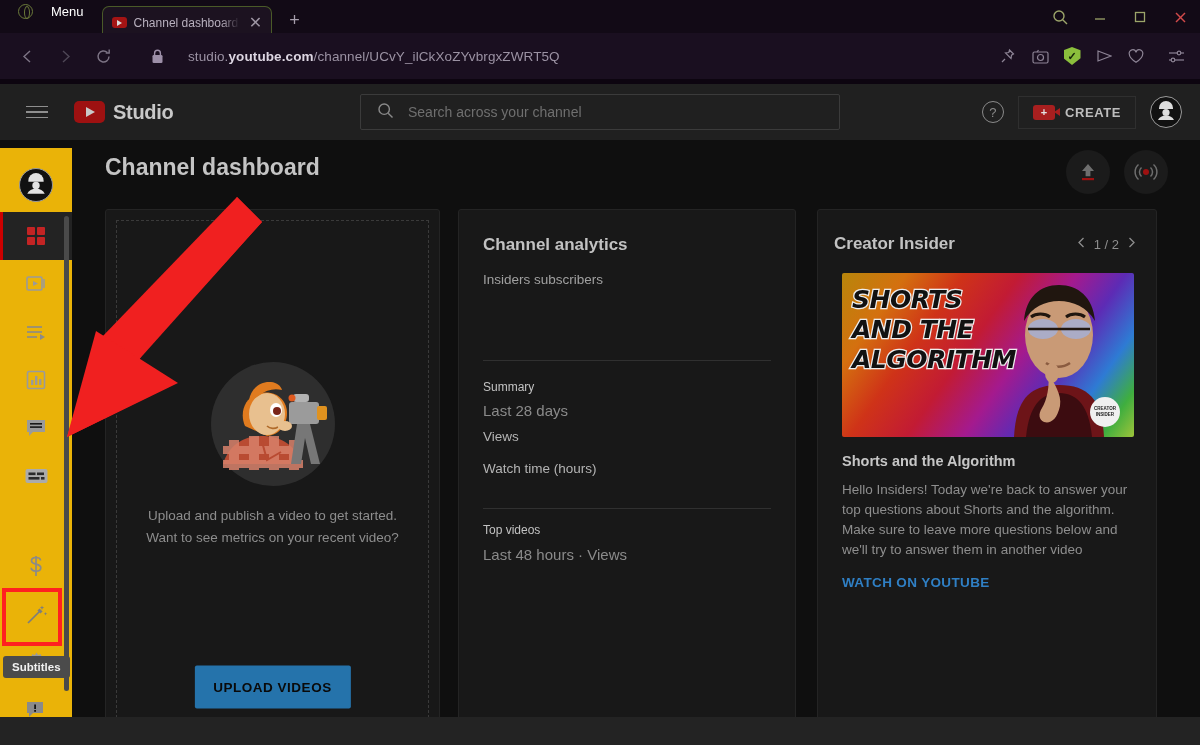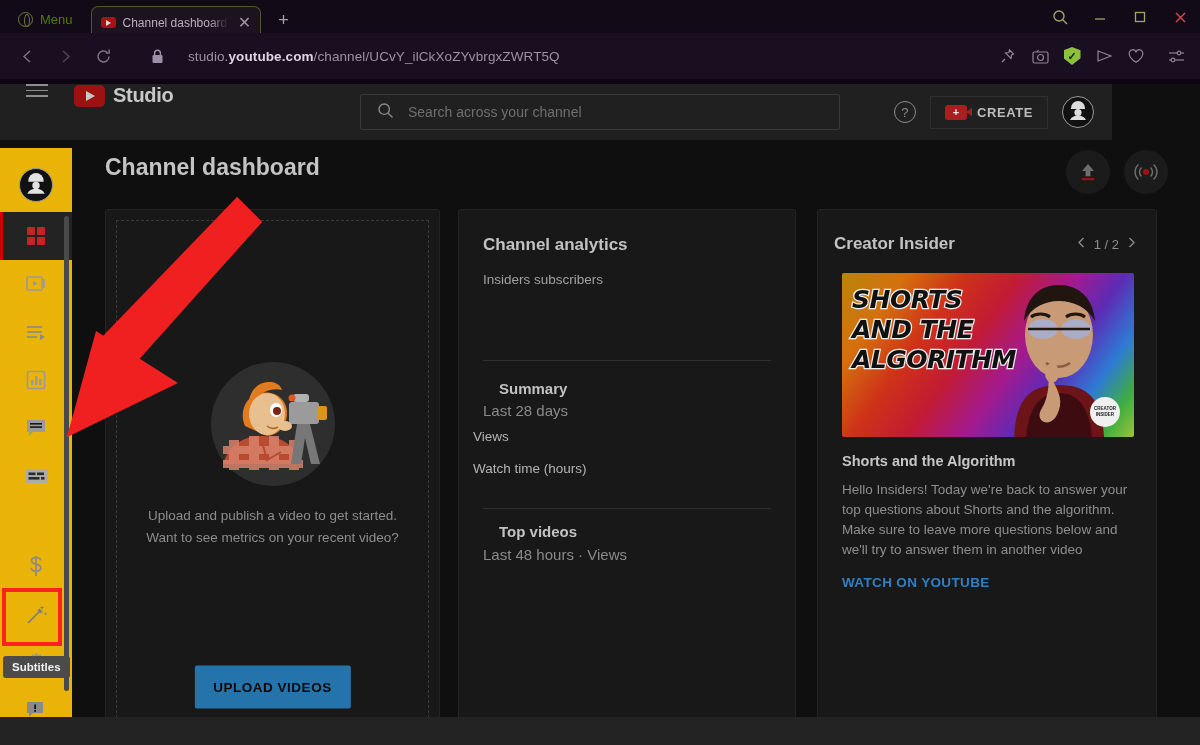--- a/index.html
+++ b/index.html
@@ -11,23 +11,23 @@
   }
   #root { position: relative; width: 1200px; height: 745px; }
 
   
   .browser-tabbar {
     position: absolute; left: 0; top: 0; width: 1200px; height: 38px;
     background: #120a16;
     display: flex; align-items: flex-end;
   }
   .menu-btn {
-    display: flex; align-items: center; gap: 7px;
+    display: flex; gap: 18px;
     height: 30px; margin-left: 12px; margin-bottom: 4px; padding: 0 6px;
-    color: #4d7c0f; font-size: 13px;
+    color: #ffffff; font-size: 13px;
   }
   .opera-o {
     width: 15px; height: 15px; border: 1.6px solid #6b7a3a; border-radius: 50%;
     position: relative;
   }
   .opera-o::after {
     content: ""; position: absolute; left: 4.5px; top: 1px;
     width: 4px; height: 11px; border: 1.4px solid #6b7a3a; border-radius: 50%;
   }
   .tab {
@@ -97,22 +97,22 @@
     display: flex; align-items: center; justify-content: center;
     color: #17270a; font-size: 11px; font-weight: 700;
   }
 
   
   .studio {
     position: absolute; left: 0; top: 84px; width: 1200px; height: 661px;
     background: #0f0f0f;
   }
   .studio-header {
-    position: absolute; left: 0; top: 0; width: 1112px; height: 56px;
-    background: #202020; display: flex; align-items: flex-start;
+    position: absolute; left: 0; top: 0; width: 1200px; height: 56px;
+    background: #202020; display: flex; align-items: center;
   }
   .hamburger { width: 22px; margin-left: 26px; display: flex; flex-direction: column; gap: 4px; }
   .hamburger i { display: block; height: 1.6px; background: #8e8e8e; }
   .logo { display: flex; align-items: center; gap: 8px; margin-left: 26px; }
   .logo-badge {
     width: 31px; height: 22px; background: #9e1111; border-radius: 5px;
     position: relative;
   }
   .logo-badge::after {
     content: ""; position: absolute; left: 12px; top: 6px;
@@ -220,23 +220,23 @@
   .up-btn {
     position: absolute; left: 50%; top: 477px; transform: translate(-50%,-50%);
     background: #2573ab; color: #0a0a0a; font-size: 13.5px; font-weight: 600;
     letter-spacing: .5px; padding: 14px 19px; border-radius: 2px;
   }
 
   .card-analytics { left: 386px; top: 69px; width: 338px; height: 585px; }
   .ca-title { position: absolute; left: 24px; top: 25px; color: #c2c2c2; font-size: 17px; font-weight: 700; }
   .ca-sub { position: absolute; left: 24px; top: 62px; color: #a0a0a0; font-size: 13.5px; }
   .divider { position: absolute; left: 24px; right: 24px; height: 1px; background: #303030; }
-  .ca-h { position: absolute; left: 40px; color: #c2c2c2; font-size: 15px; font-weight: 700; }
+  .ca-h { position: absolute; left: 24px; color: #c2c2c2; font-size: 12px; font-weight: 400; }
   .ca-p { position: absolute; left: 24px; color: #8a8a8a; font-size: 15px; }
-  .ca-metric { position: absolute; left: 14px; color: #b4b4b4; font-size: 13.5px; }
+  .ca-metric { position: absolute; left: 24px; color: #b4b4b4; font-size: 13.5px; }
   .ca-link {
     position: absolute; left: 24px; top: 525px;
     color: #2f7fc4; font-size: 13.5px; font-weight: 600; letter-spacing: .35px;
   }
 
   .card-insider { left: 745px; top: 69px; width: 340px; height: 573px; }
   .ci-title { position: absolute; left: 16px; top: 24px; color: #c2c2c2; font-size: 17px; font-weight: 700; }
   .ci-pager {
     position: absolute; right: 18px; top: 26px;
     display: flex; align-items: center; gap: 6px; color: #8e8e8e; font-size: 13px;

